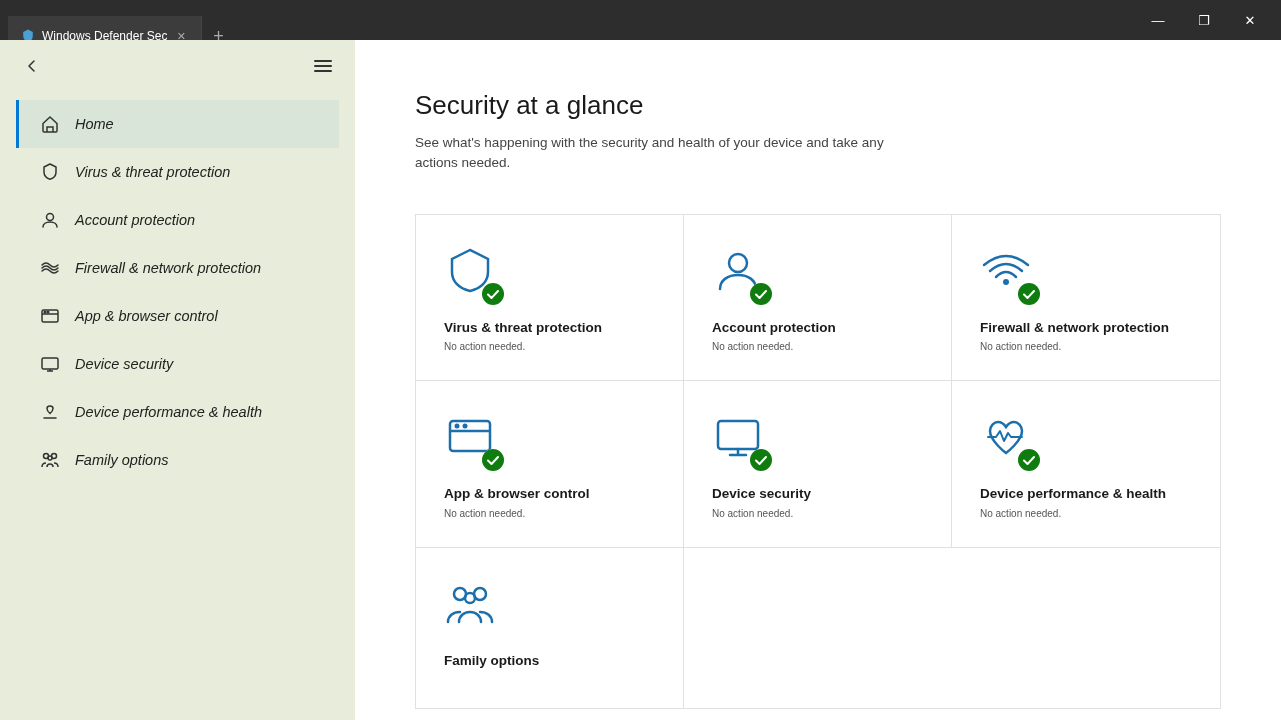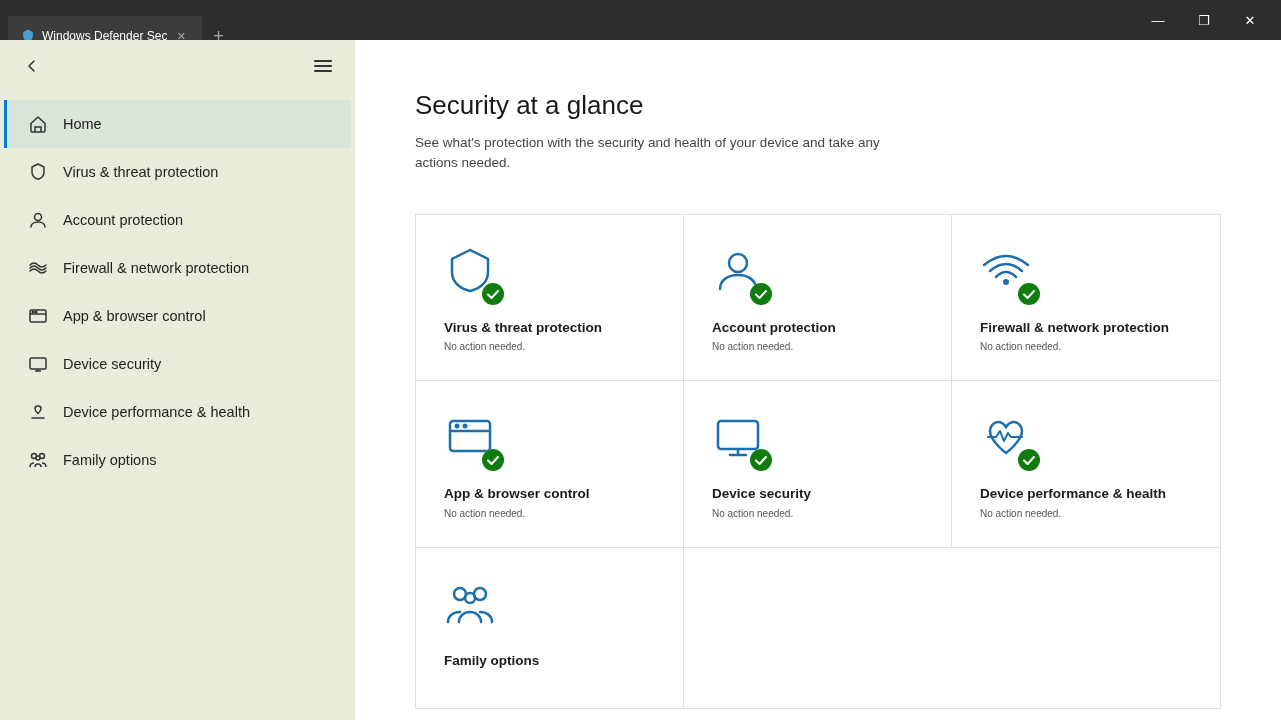--- a/index.html
+++ b/index.html
@@ -125,21 +125,22 @@
       display: flex;
       align-items: center;
       justify-content: center;
       cursor: pointer;
       color: #333;
       margin-left: auto;
       font-size: 16px;
     }
     .nav-items {
       list-style: none;
-      padding: 8px 4px;
+      padding: 8px 16px;
+      font-style: italic;
     }
     .nav-item {
       display: flex;
       align-items: center;
       gap: 14px;
       padding: 13px 20px;
       cursor: pointer;
       color: #222;
       font-size: 14.5px;
       position: relative;
@@ -376,21 +377,21 @@
           </svg>
         </span>
         <span>Family options</span>
       </li>
 
     </ul>
   </div>
 
   <div class="main-content">
     <h1 class="page-title">Security at a glance</h1>
-    <p class="page-subtitle">See what's protection with the security and health of your device and take any actions needed.</p>
+    <p class="page-subtitle">See what's happening with the security and health of your device and take any actions needed.</p>
 
     <div class="tiles-grid">
 
       <div class="tile">
         <div class="tile-icon-wrap">
           <svg class="tile-icon-svg" viewBox="0 0 52 52" fill="none" xmlns="http://www.w3.org/2000/svg">
             <path d="M26 5L8 14v13c0 9 6.5 16.5 18 19 11.5-2.5 18-10 18-19V14L26 5z" stroke="#1c6fad" stroke-width="2.5" fill="none"></path>
           </svg>
           <div class="check-badge">
             <svg viewBox="0 0 22 22" xmlns="http://www.w3.org/2000/svg">

